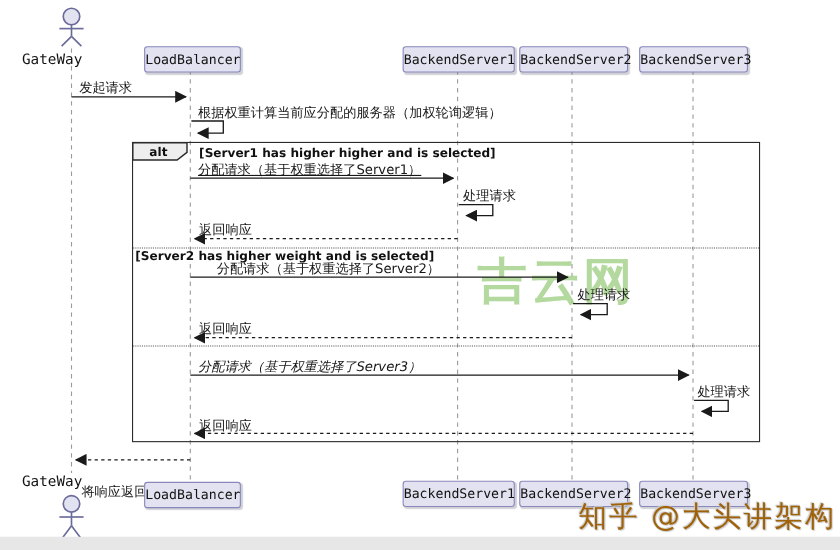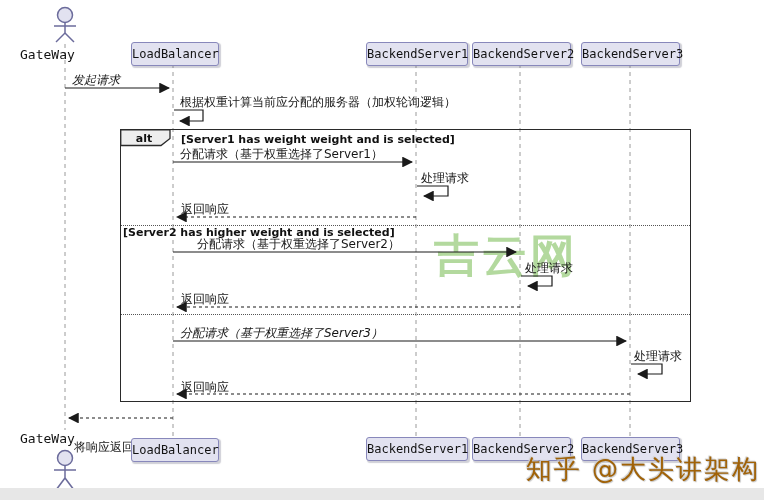--- a/index.html
+++ b/index.html
@@ -85,21 +85,21 @@
 
   <div id="alt-frame">
     <svg id="alt-pentagon" width="52" height="18">
       <path d="M0.75,0.75 H50 V9.5 L41,16.5 H0.75 Z" fill="#eeeeee" stroke="#2a2a2a" stroke-width="1.3"></path>
       <text x="24" y="12.5" text-anchor="middle">alt</text>
     </svg>
     <div class="frame-divider" style="top:95px;"></div>
     <div class="frame-divider" style="top:184px;"></div>
   </div>
 
-  <div class="cond" style="left:181px;top:133px;">[Server1 has weight weight and is selected]</div>
+  <div class="cond" style="left:181px;top:133px;">[Server1 has higher higher and is selected]</div>
   <div class="cond" style="left:123px;top:226px;">[Server2 has higher weight and is selected]</div>
 
   <svg id="arrow-svg" width="764" height="500">
     <defs>
       <marker id="arr" viewBox="0 0 10 10" refX="9" refY="5" markerWidth="9" markerHeight="9" orient="auto-start-reverse">
         <path d="M0,0 L10,5 L0,10 z" fill="#1a1a1a"></path>
       </marker>
     </defs>
     <g stroke="#1a1a1a" stroke-width="1.2" fill="none">
       <line x1="65" y1="88" x2="169" y2="88" marker-end="url(#arr)"></line>
@@ -110,23 +110,23 @@
       <line x1="173" y1="252" x2="516" y2="252" marker-end="url(#arr)"></line>
       <path d="M521,276 H552 V286 H528" marker-end="url(#arr)"></path>
       <line x1="520" y1="307" x2="177" y2="307" stroke-dasharray="3,3" marker-end="url(#arr)"></line>
       <line x1="173" y1="341" x2="626" y2="341" marker-end="url(#arr)"></line>
       <path d="M631,364 H662 V374 H638" marker-end="url(#arr)"></path>
       <line x1="630" y1="394" x2="177" y2="394" stroke-dasharray="3,3" marker-end="url(#arr)"></line>
       <line x1="173" y1="418" x2="69" y2="418" stroke-dasharray="3,3" marker-end="url(#arr)"></line>
     </g>
   </svg>
 
-  <div class="msg" style="left:72px;top:72px;font-style:italic;">发起请求</div>
+  <div class="msg" style="left:72px;top:72px;">发起请求</div>
   <div class="msg" style="left:180px;top:94px;">根据权重计算当前应分配的服务器（加权轮询逻辑）</div>
-  <div class="msg" style="left:180px;top:146px;">分配请求（基于权重选择了Server1）</div>
+  <div class="msg" style="left:180px;top:146px;text-decoration:underline;">分配请求（基于权重选择了Server1）</div>
   <div class="msg" style="left:421px;top:170px;">处理请求</div>
   <div class="msg" style="left:181px;top:201px;">返回响应</div>
   <div class="msg" style="left:180px;top:236px;margin-left:17px;">分配请求（基于权重选择了Server2）</div>
   <div class="msg" style="left:525px;top:260px;">处理请求</div>
   <div class="msg" style="left:181px;top:291px;">返回响应</div>
   <div class="msg" style="left:180px;top:325px;font-style:italic;">分配请求（基于权重选择了Server3）</div>
   <div class="msg" style="left:634px;top:348px;">处理请求</div>
   <div class="msg" style="left:181px;top:379px;">返回响应</div>
   <div class="msg" style="left:74px;top:402px;margin-top:37px;">将响应返回给客户端</div>
 

